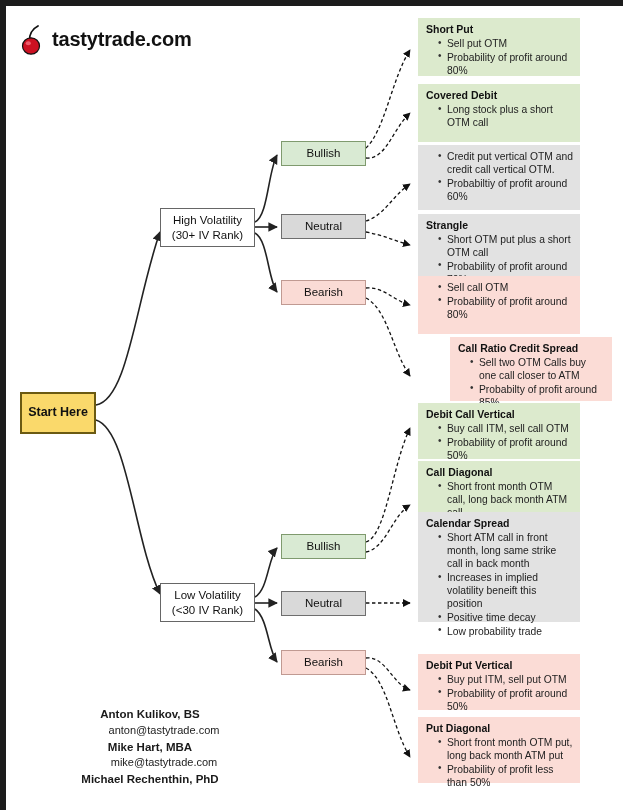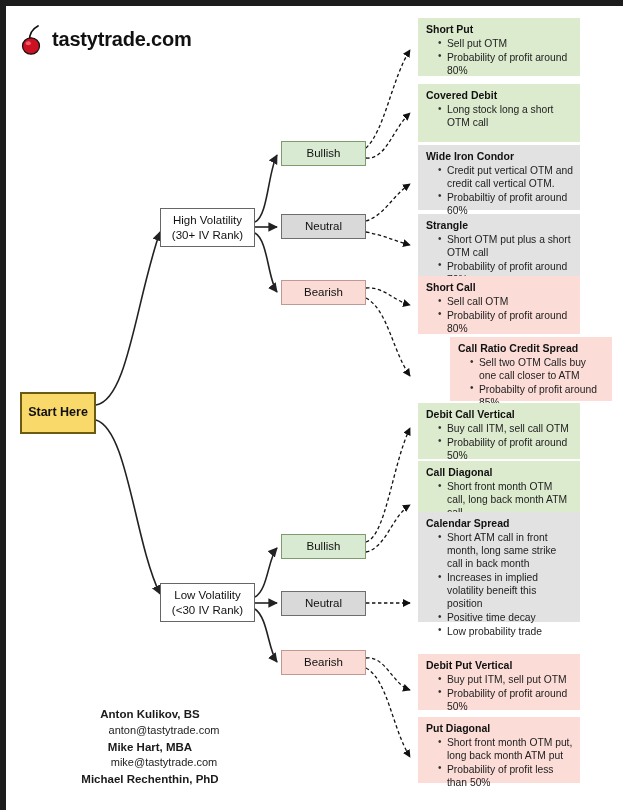--- a/index.html
+++ b/index.html
@@ -176,42 +176,40 @@
     <h3>Short Put</h3>
     <ul>
       <li>Sell put OTM</li>
       <li>Probability of profit around 80%</li>
     </ul>
   </div>
 
   <div class="card green" style="top:84px;height:58px;">
     <h3>Covered Debit</h3>
     <ul>
-      <li>Long stock long a short OTM call</li>
+      <li>Long stock plus a short OTM call</li>
     </ul>
   </div>
 
   <div class="card grey" style="top:145px;height:65px;">
-    <h3>Wide Iron Condor</h3>
     <ul>
       <li>Credit put vertical OTM and credit call vertical OTM.</li>
       <li>Probabiltiy of profit around 60%</li>
     </ul>
   </div>
 
   <div class="card grey" style="top:214px;height:64px;">
     <h3>Strangle</h3>
     <ul>
       <li>Short OTM put plus a short OTM call</li>
       <li>Probability of profit around 70%</li>
     </ul>
   </div>
 
   <div class="card pink" style="top:276px;height:58px;">
-    <h3>Short Call</h3>
     <ul>
       <li>Sell call OTM</li>
       <li>Probability of profit around 80%</li>
     </ul>
   </div>
 
   <div class="card pink" style="top:337px;height:64px;margin-left:32px;">
     <h3>Call Ratio Credit Spread</h3>
     <ul>
       <li>Sell two OTM Calls buy one call closer to ATM</li>

